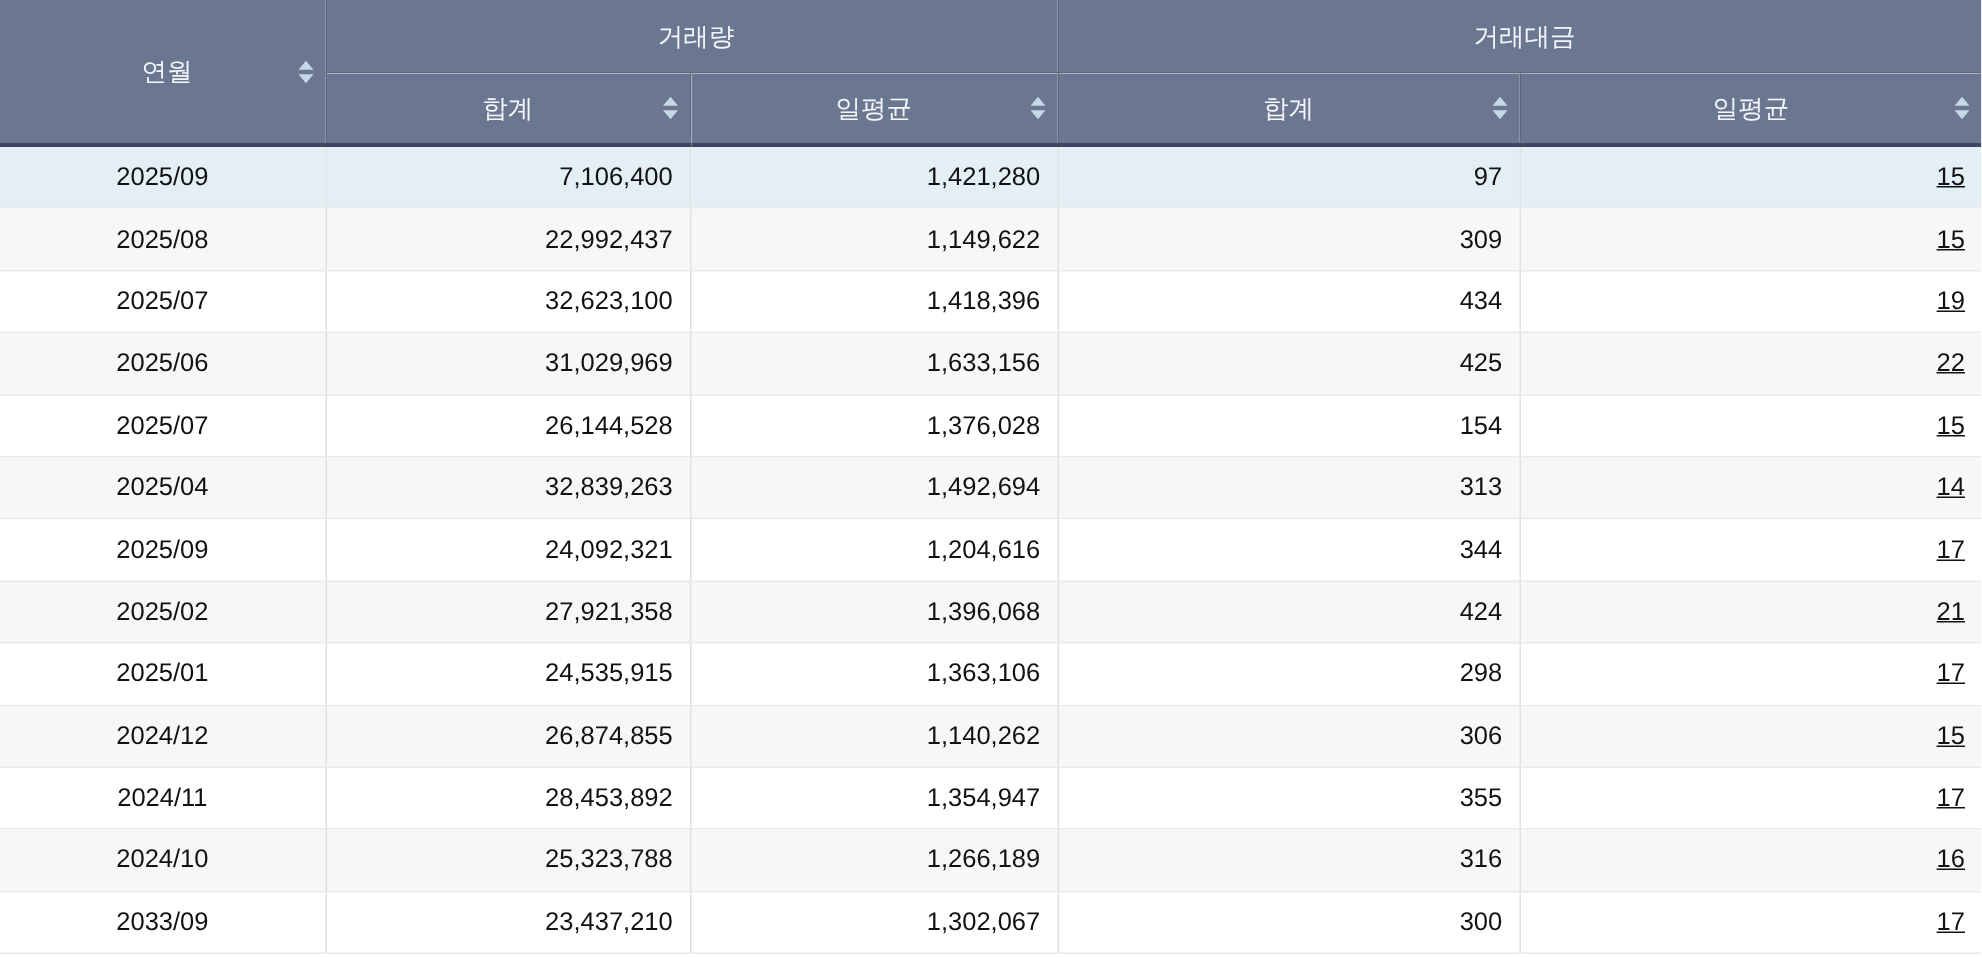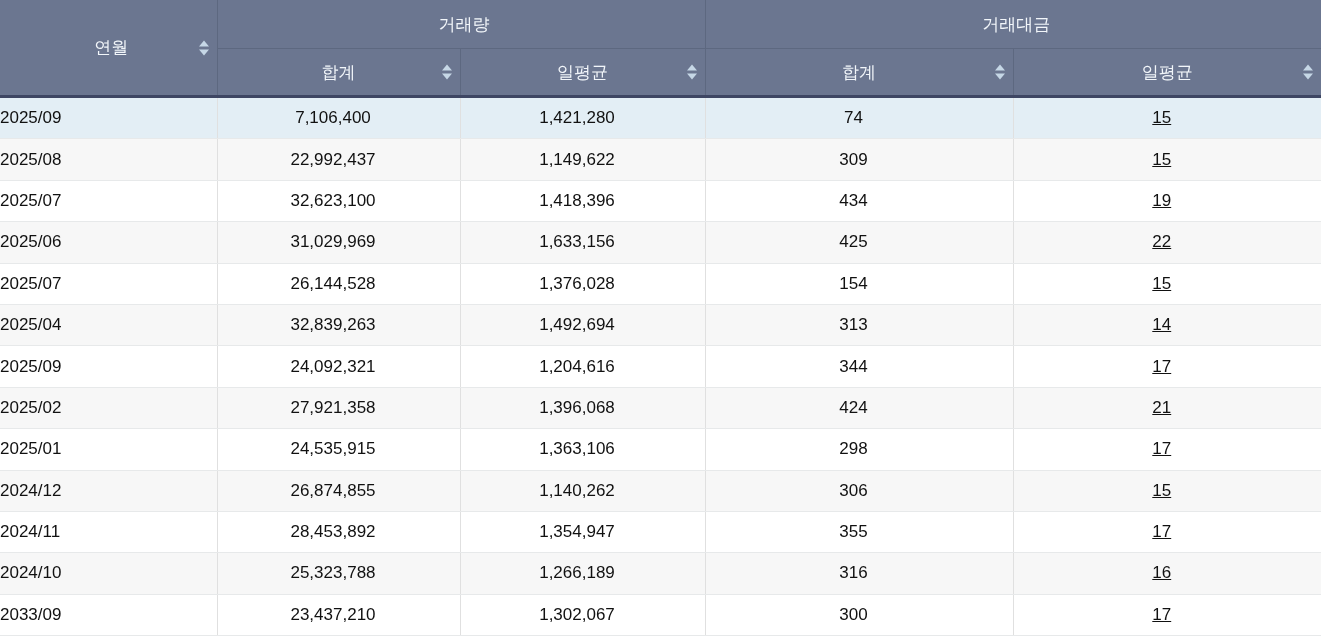--- a/index.html
+++ b/index.html
@@ -65,22 +65,22 @@
     color: var(--cell-text, #111111);
     border-bottom: 1px solid var(--row-border, #e7e9ea);
     border-right: 1px solid var(--cell-divider, #e0e0e0);
     background-clip: padding-box;
     white-space: nowrap;
     overflow: hidden;
   }
   tbody td.last { border-right: none; text-decoration: underline; }
   tbody tr:nth-child(even) { background: var(--row-alt, #f7f7f7); }
   tbody tr.highlight { background: var(--row-highlight, #e3eef5); }
-  td.ym { text-align: left; }
-  td.num { text-align: center; padding-right: 11px; }
+  td.ym { text-align: center; }
+  td.num { text-align: right; padding-right: 11px; }
 </style>
 </head>
 <body>
 
 <div class="screen">
   <table class="trading-table">
     <colgroup>
       <col style="width:217px">
       <col style="width:243px">
       <col style="width:245px">
@@ -132,21 +132,21 @@
               <span class="tri-down"></span>
             </span>
         </th>
       </tr>
     </thead>
     <tbody>
         <tr class="highlight">
     <td class="ym">2025/09</td>
     <td class="num">7,106,400</td>
     <td class="num">1,421,280</td>
-    <td class="num">74</td>
+    <td class="num">97</td>
     <td class="num last">15</td>
   </tr>
         <tr>
     <td class="ym">2025/08</td>
     <td class="num">22,992,437</td>
     <td class="num">1,149,622</td>
     <td class="num">309</td>
     <td class="num last">15</td>
   </tr>
         <tr>

